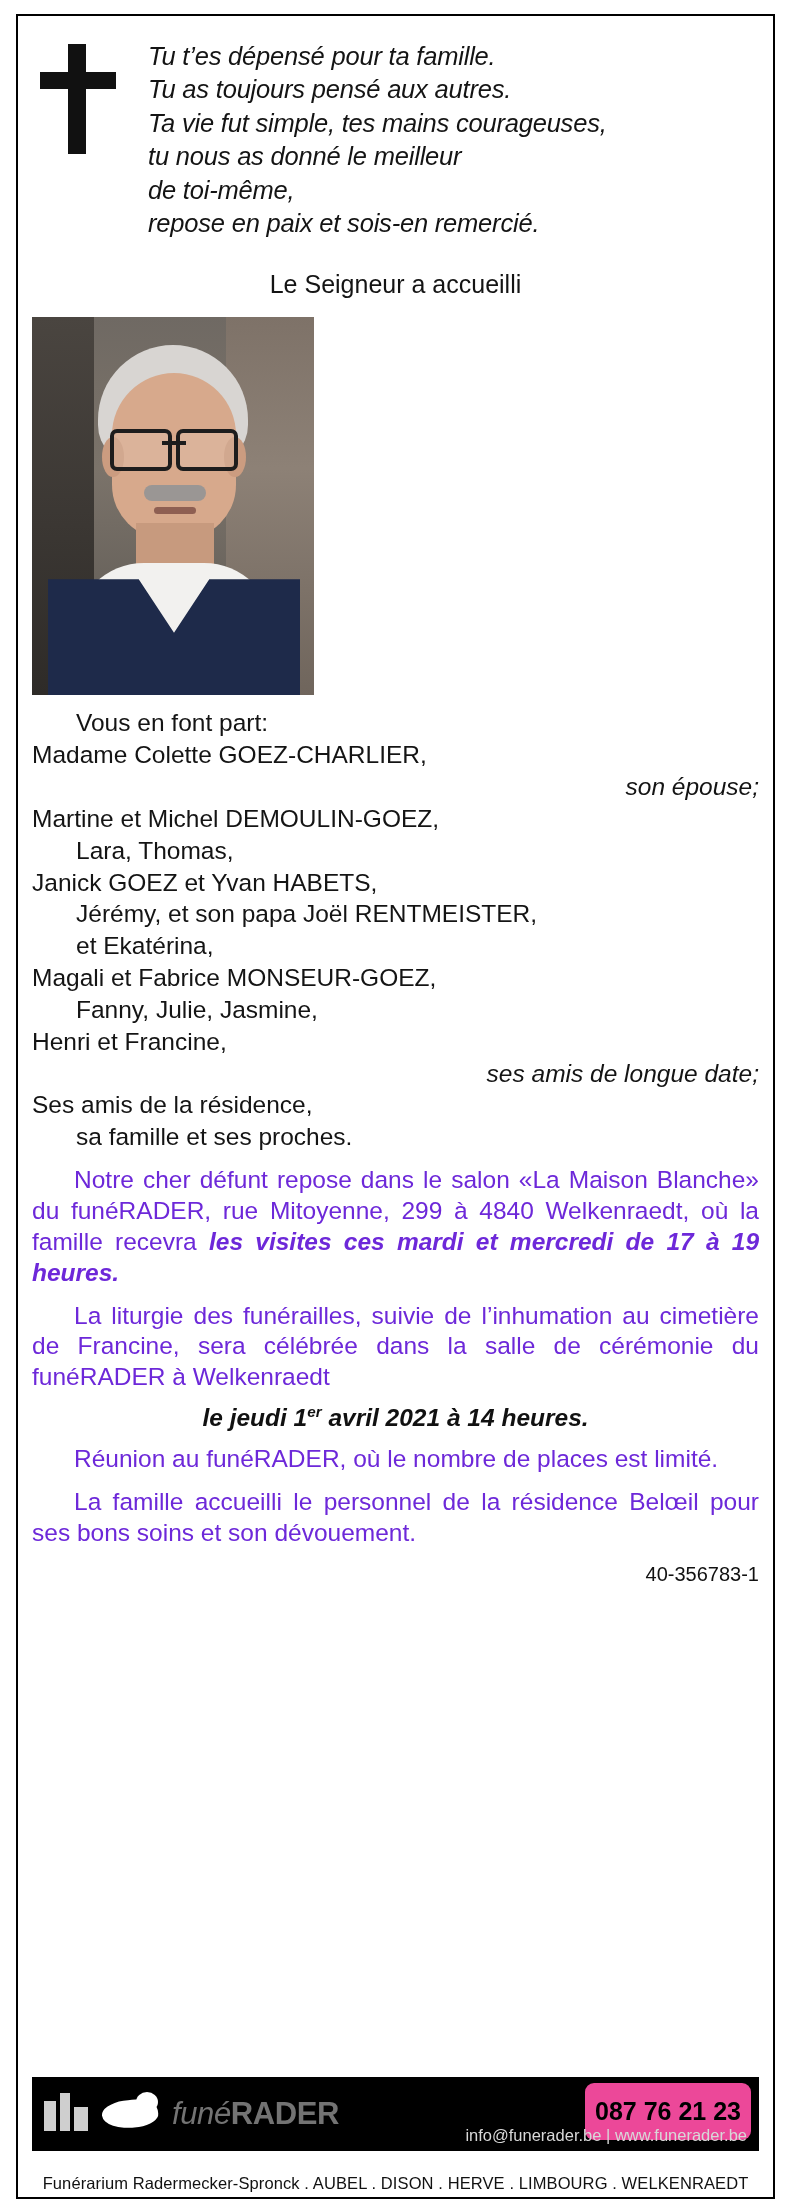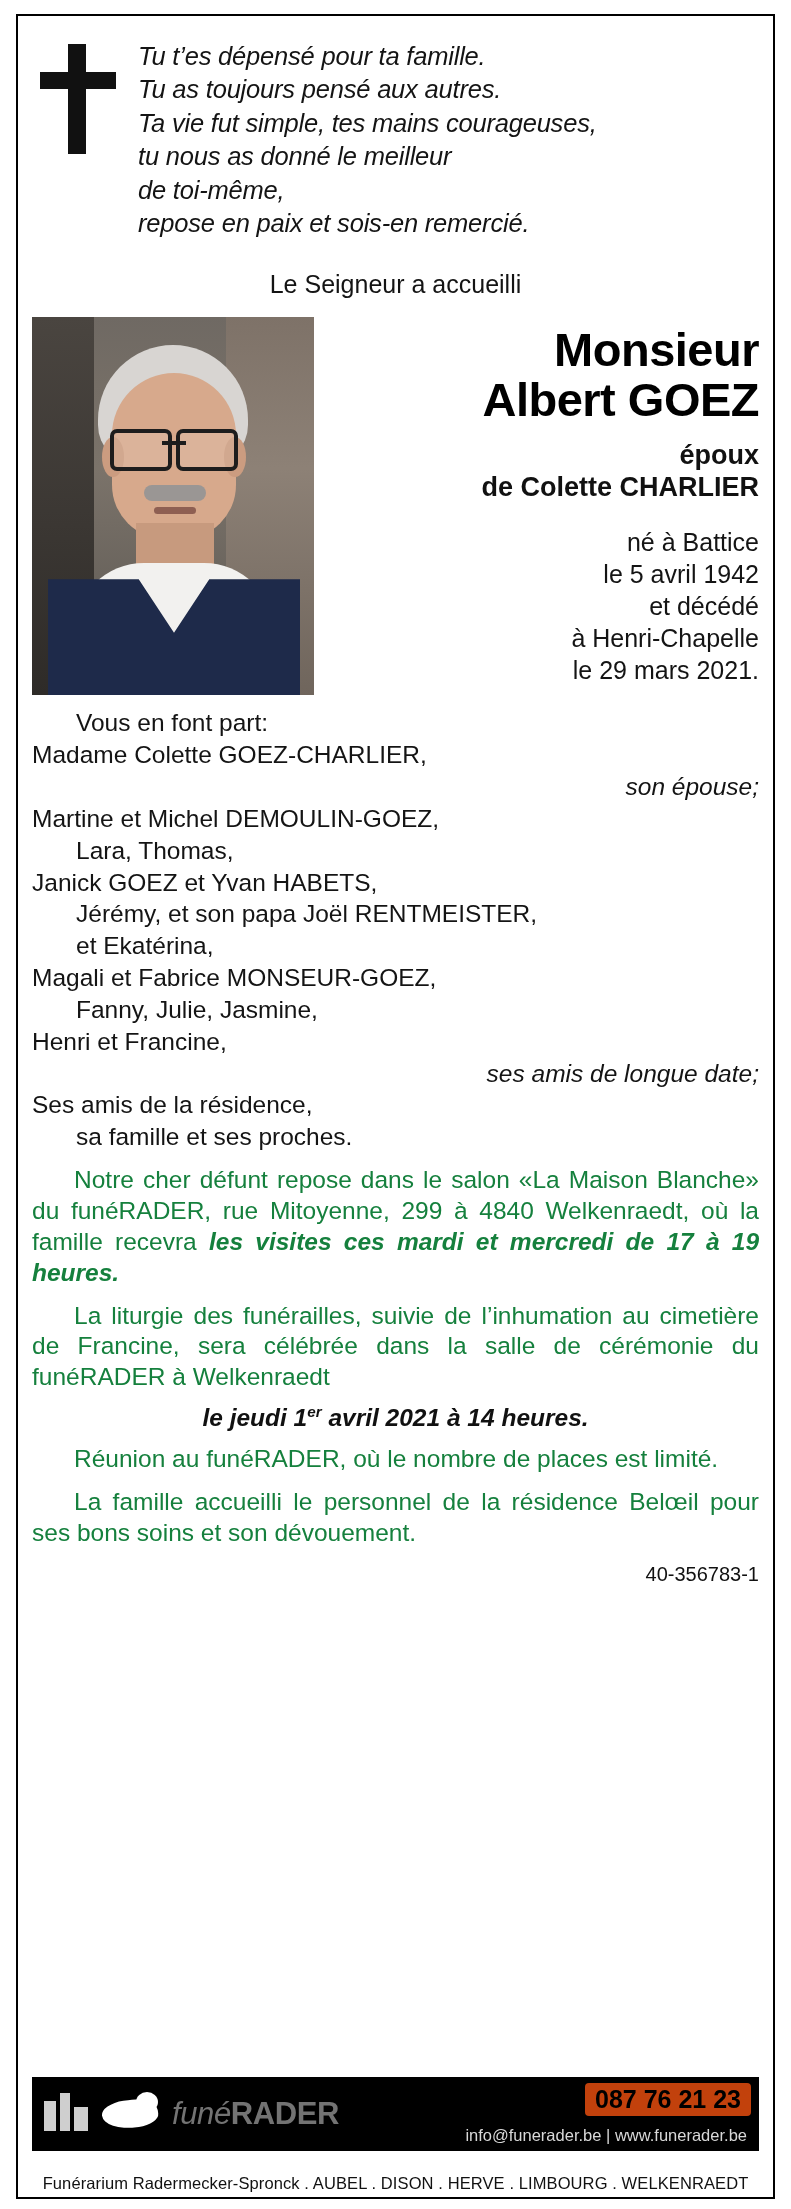--- a/index.html
+++ b/index.html
@@ -29,21 +29,21 @@
     display: flex;
     flex-direction: column;
     padding: 10px 14px 0 14px;
     overflow: hidden;
   }
 
   
   .poem-row {
     display: flex;
     align-items: flex-start;
-    gap: 14px;
+    gap: 24px;
     margin-top: 12px;
   }
   .cross {
     width: 92px;
     flex: 0 0 92px;
     display: flex;
     justify-content: center;
     padding-top: 6px;
   }
   .cross svg { display: block; }
@@ -172,21 +172,21 @@
   .family .lead { padding-left: 44px; }
   .fam-line { white-space: nowrap; }
 
   
   .para {
     font-size: 24.5px;
     line-height: 1.26;
     text-align: justify;
     margin-top: 12px;
     text-indent: 42px;
-    color: #15803d;
+    color: #6d28d9;
   }
   .para b { font-weight: bold; font-style: italic; }
   .center-bold {
     text-align: center;
     font-weight: bold;
     font-style: italic;
     font-size: 24.5px;
     margin-top: 10px;
   }
   sup { font-size: 0.62em; vertical-align: super; }
@@ -233,26 +233,26 @@
     font-size: 31px;
     font-weight: bold;
     margin-left: 10px;
     letter-spacing: -0.4px;
   }
   .fune-text .light { font-weight: normal; font-style: italic; }
   .phone-box {
     position: absolute;
     right: 8px;
     top: 6px;
-    background: #c2410c;
+    background: #ec4899;
     color: #000;
     font-weight: bold;
     font-size: 25px;
-    padding: 2px 10px;
-    border-radius: 4px;
+    padding: 14px 10px;
+    border-radius: 9px;
   }
   .contact-line {
     position: absolute;
     right: 12px;
     bottom: 6px;
     color: #d8d8d8;
     font-size: 16.5px;
   }
   .footer-sub {
     text-align: center;
@@ -297,33 +297,20 @@
           <div class="ph-face"></div>
           <div class="ph-ear-l"></div>
           <div class="ph-ear-r"></div>
           <div class="ph-glasses"></div>
           <div class="ph-bridge"></div>
           <div class="ph-moust"></div>
           <div class="ph-mouth"></div>
           <div class="ph-neck"></div>
           <div class="ph-shirt"></div>
           <div class="ph-sweater"></div>
-        </div>
-      </div>
-      <div class="name-block">
-        <div class="name-line1">Monsieur</div>
-        <div class="name-line2">Albert  GOEZ</div>
-        <div class="epoux">époux</div>
-        <div class="epoux-de">de Colette  CHARLIER</div>
-        <div class="birth">
-          <div>né à Battice</div>
-          <div>le 5 avril 1942</div>
-          <div>et décédé</div>
-          <div>à Henri-Chapelle</div>
-          <div>le 29 mars 2021.</div>
         </div>
       </div>
     </div>
 
     <div class="family">
       <div class="fam-line lead">Vous en font part:</div>
       <div class="fam-line">Madame Colette GOEZ-CHARLIER,</div>
       <div class="fam-line right-it">son épouse;</div>
       <div class="fam-line">Martine et Michel DEMOULIN-GOEZ,</div>
       <div class="fam-line ind1">Lara, Thomas,</div>

